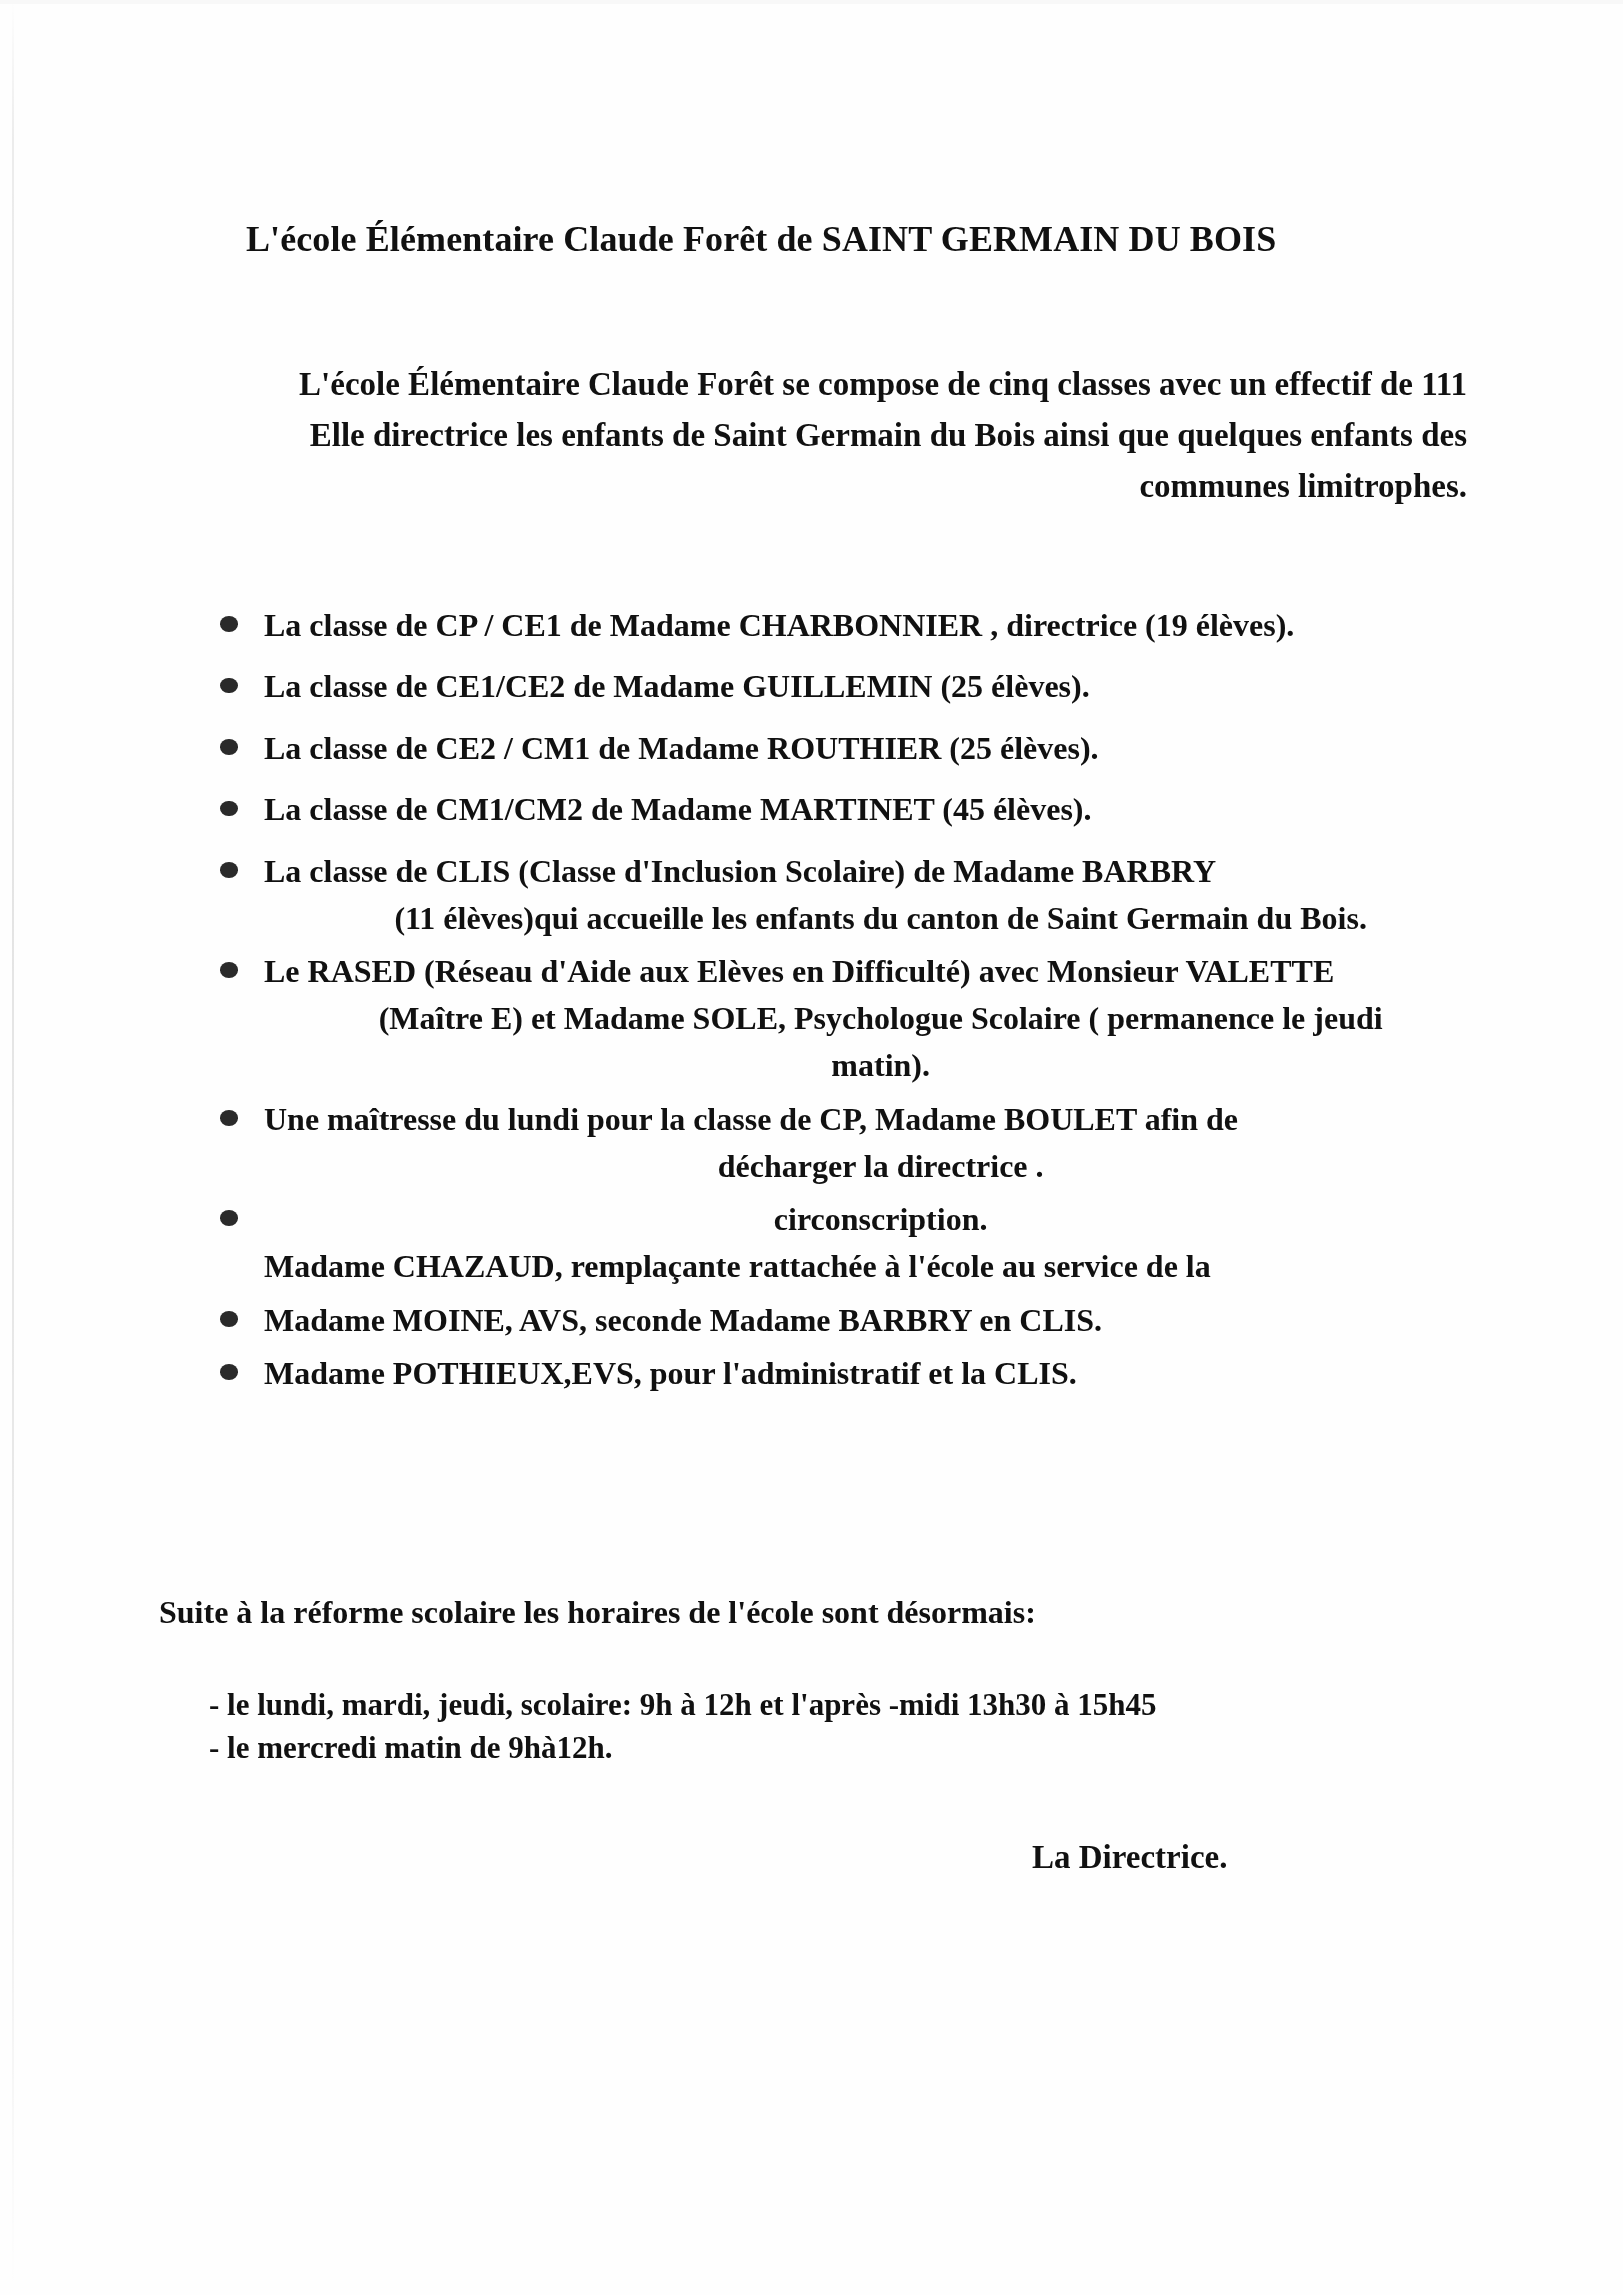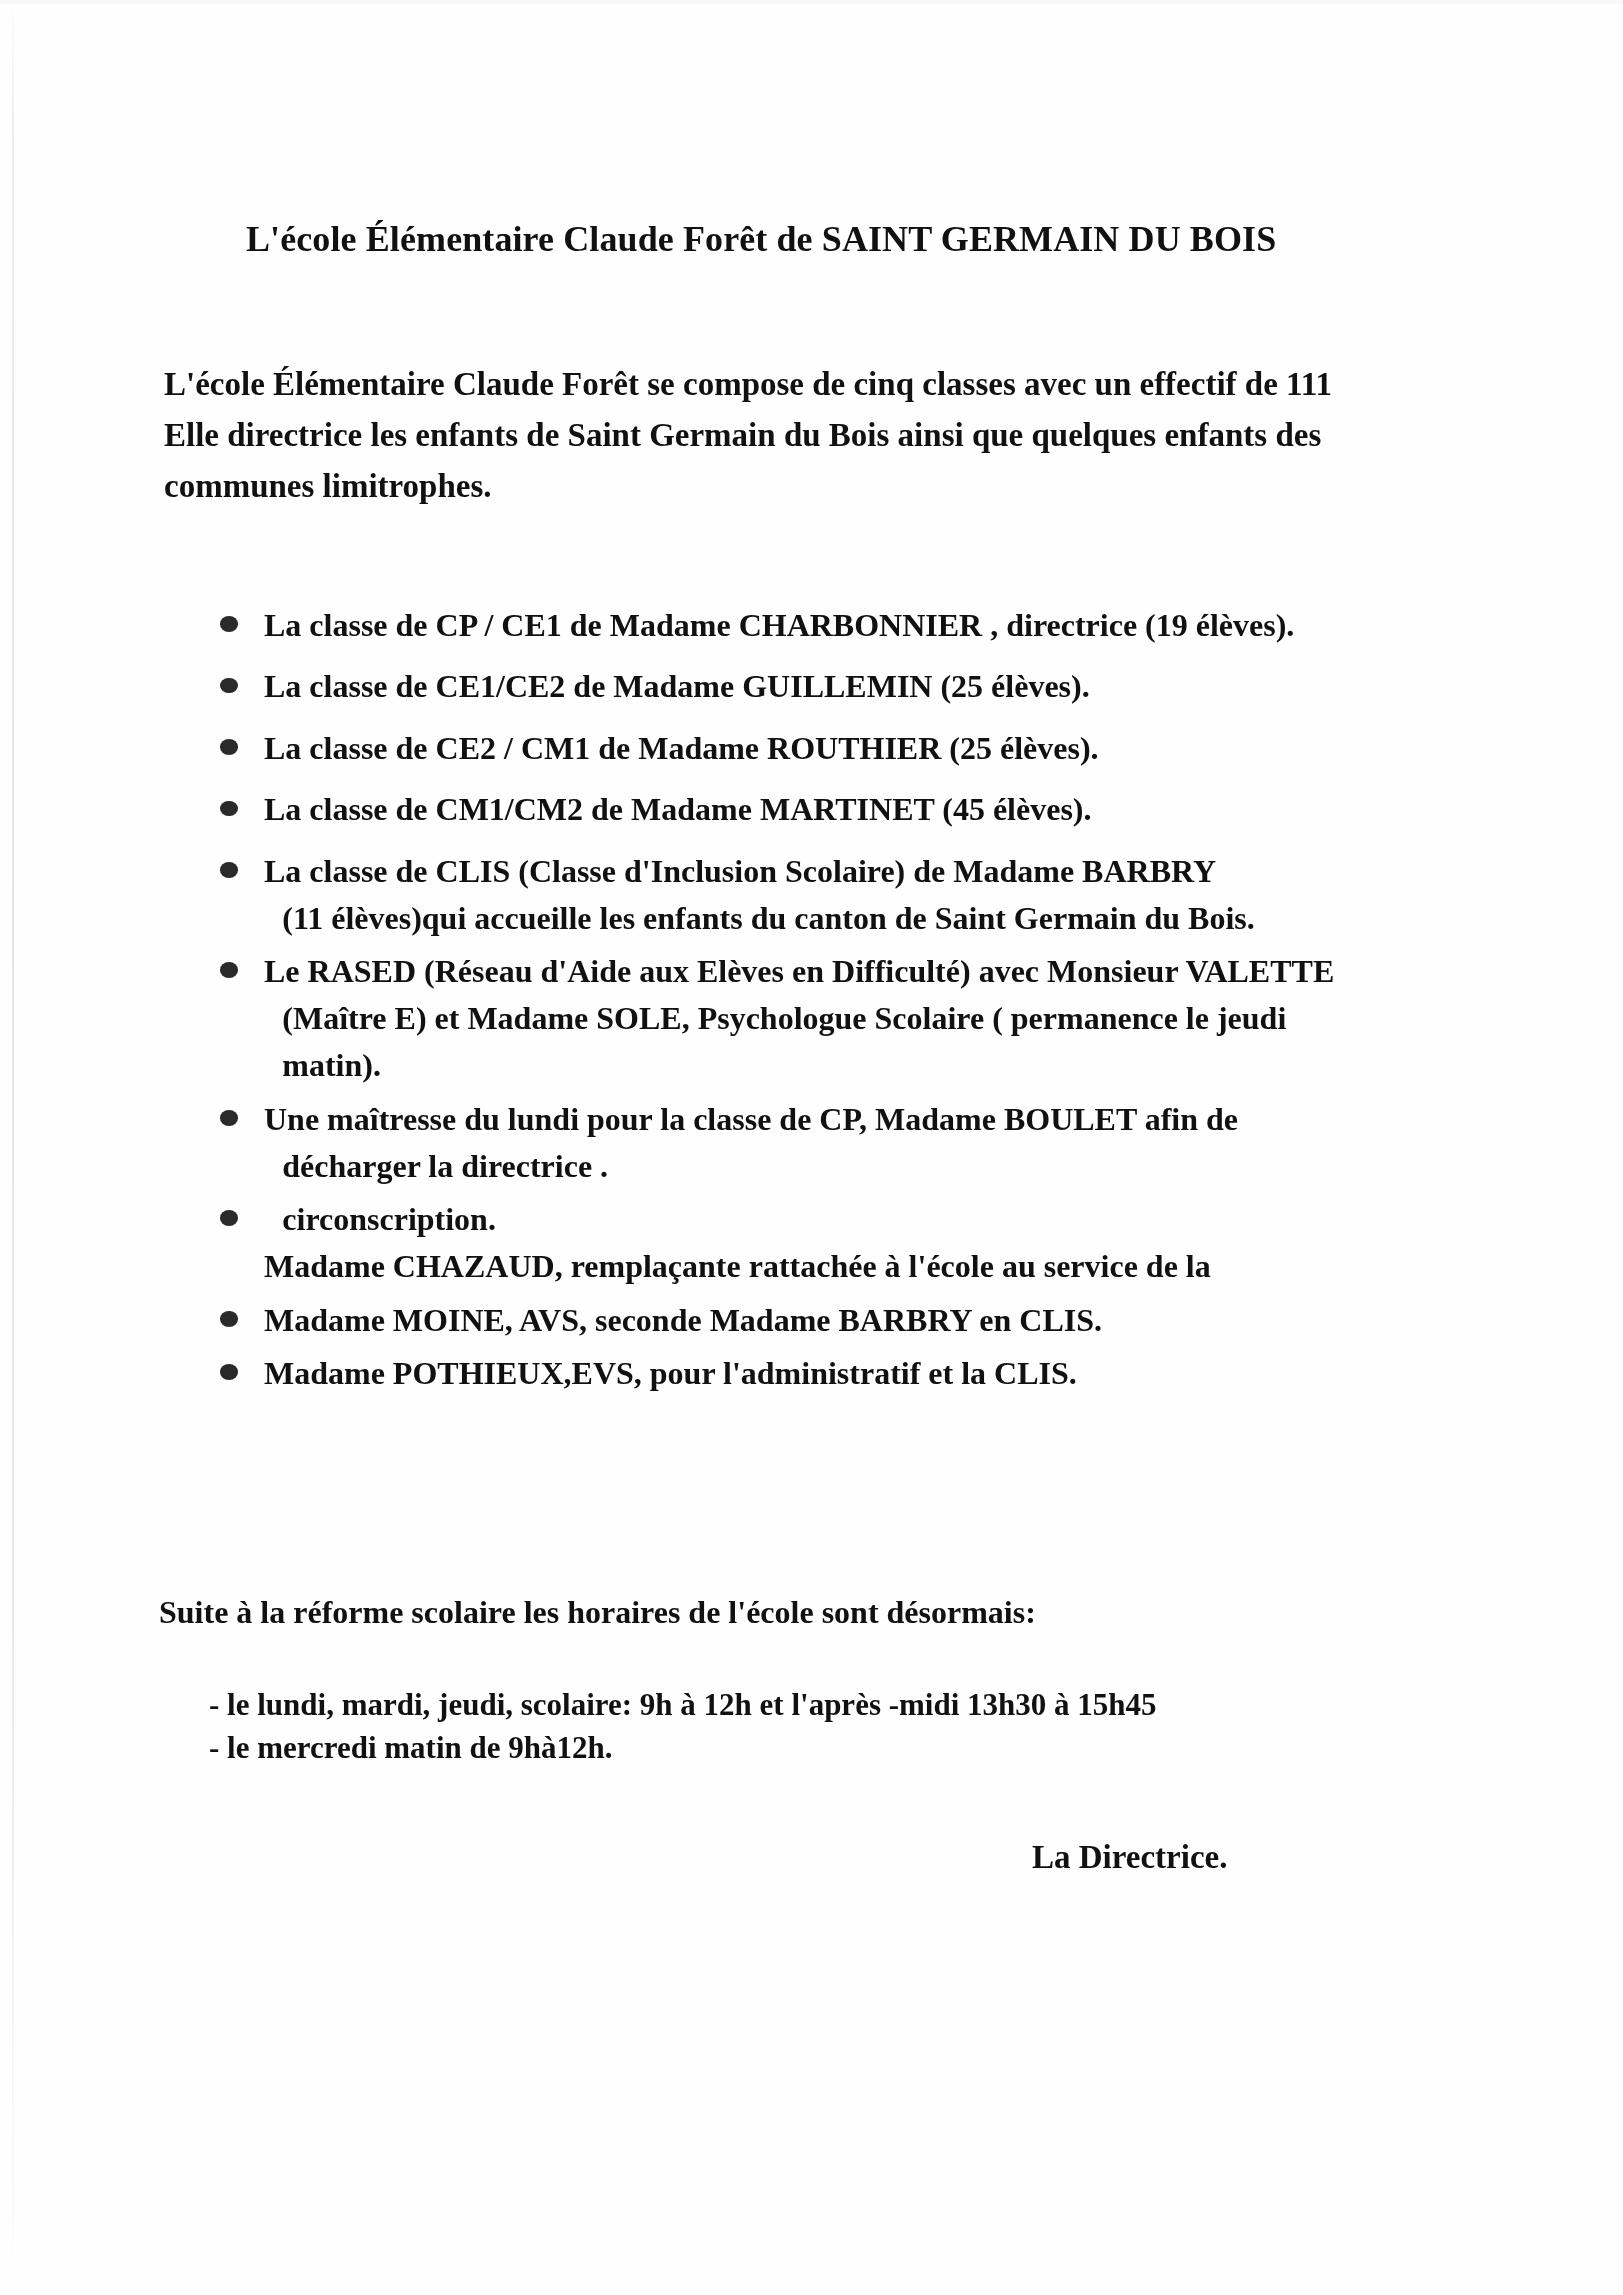--- a/index.html
+++ b/index.html
@@ -50,21 +50,21 @@
 
   .intro {
     position: absolute;
     top: 359px;
     left: 164px;
     width: 1303px;
     font-size: 33px;
     font-weight: bold;
     line-height: 51px;
   }
-  .intro .ln { display: block; white-space: nowrap; }
+  .intro .ln { display: block; white-space: nowrap; text-align: right; }
 
   .bullet-list {
     position: absolute;
     top: 602px;
     left: 216px;
     width: 1263px;
   }
   .bullet-item {
     position: relative;
     padding-left: 48px;
@@ -81,20 +81,21 @@
     border-radius: 50%;
     background: #2a2a2a;
   }
   .bullet-item .line {
     display: block;
     white-space: nowrap;
     line-height: 47px;
   }
   .bullet-item .line.cont {
     padding-left: 18.3px;
+    text-align: center;
   }
   .gap-lg { height: 14.4px; }
   .gap-sm { height: 6.5px; }
 
   .closing {
     position: absolute;
     top: 1589px;
     left: 159px;
     font-size: 32px;
     font-weight: bold;

